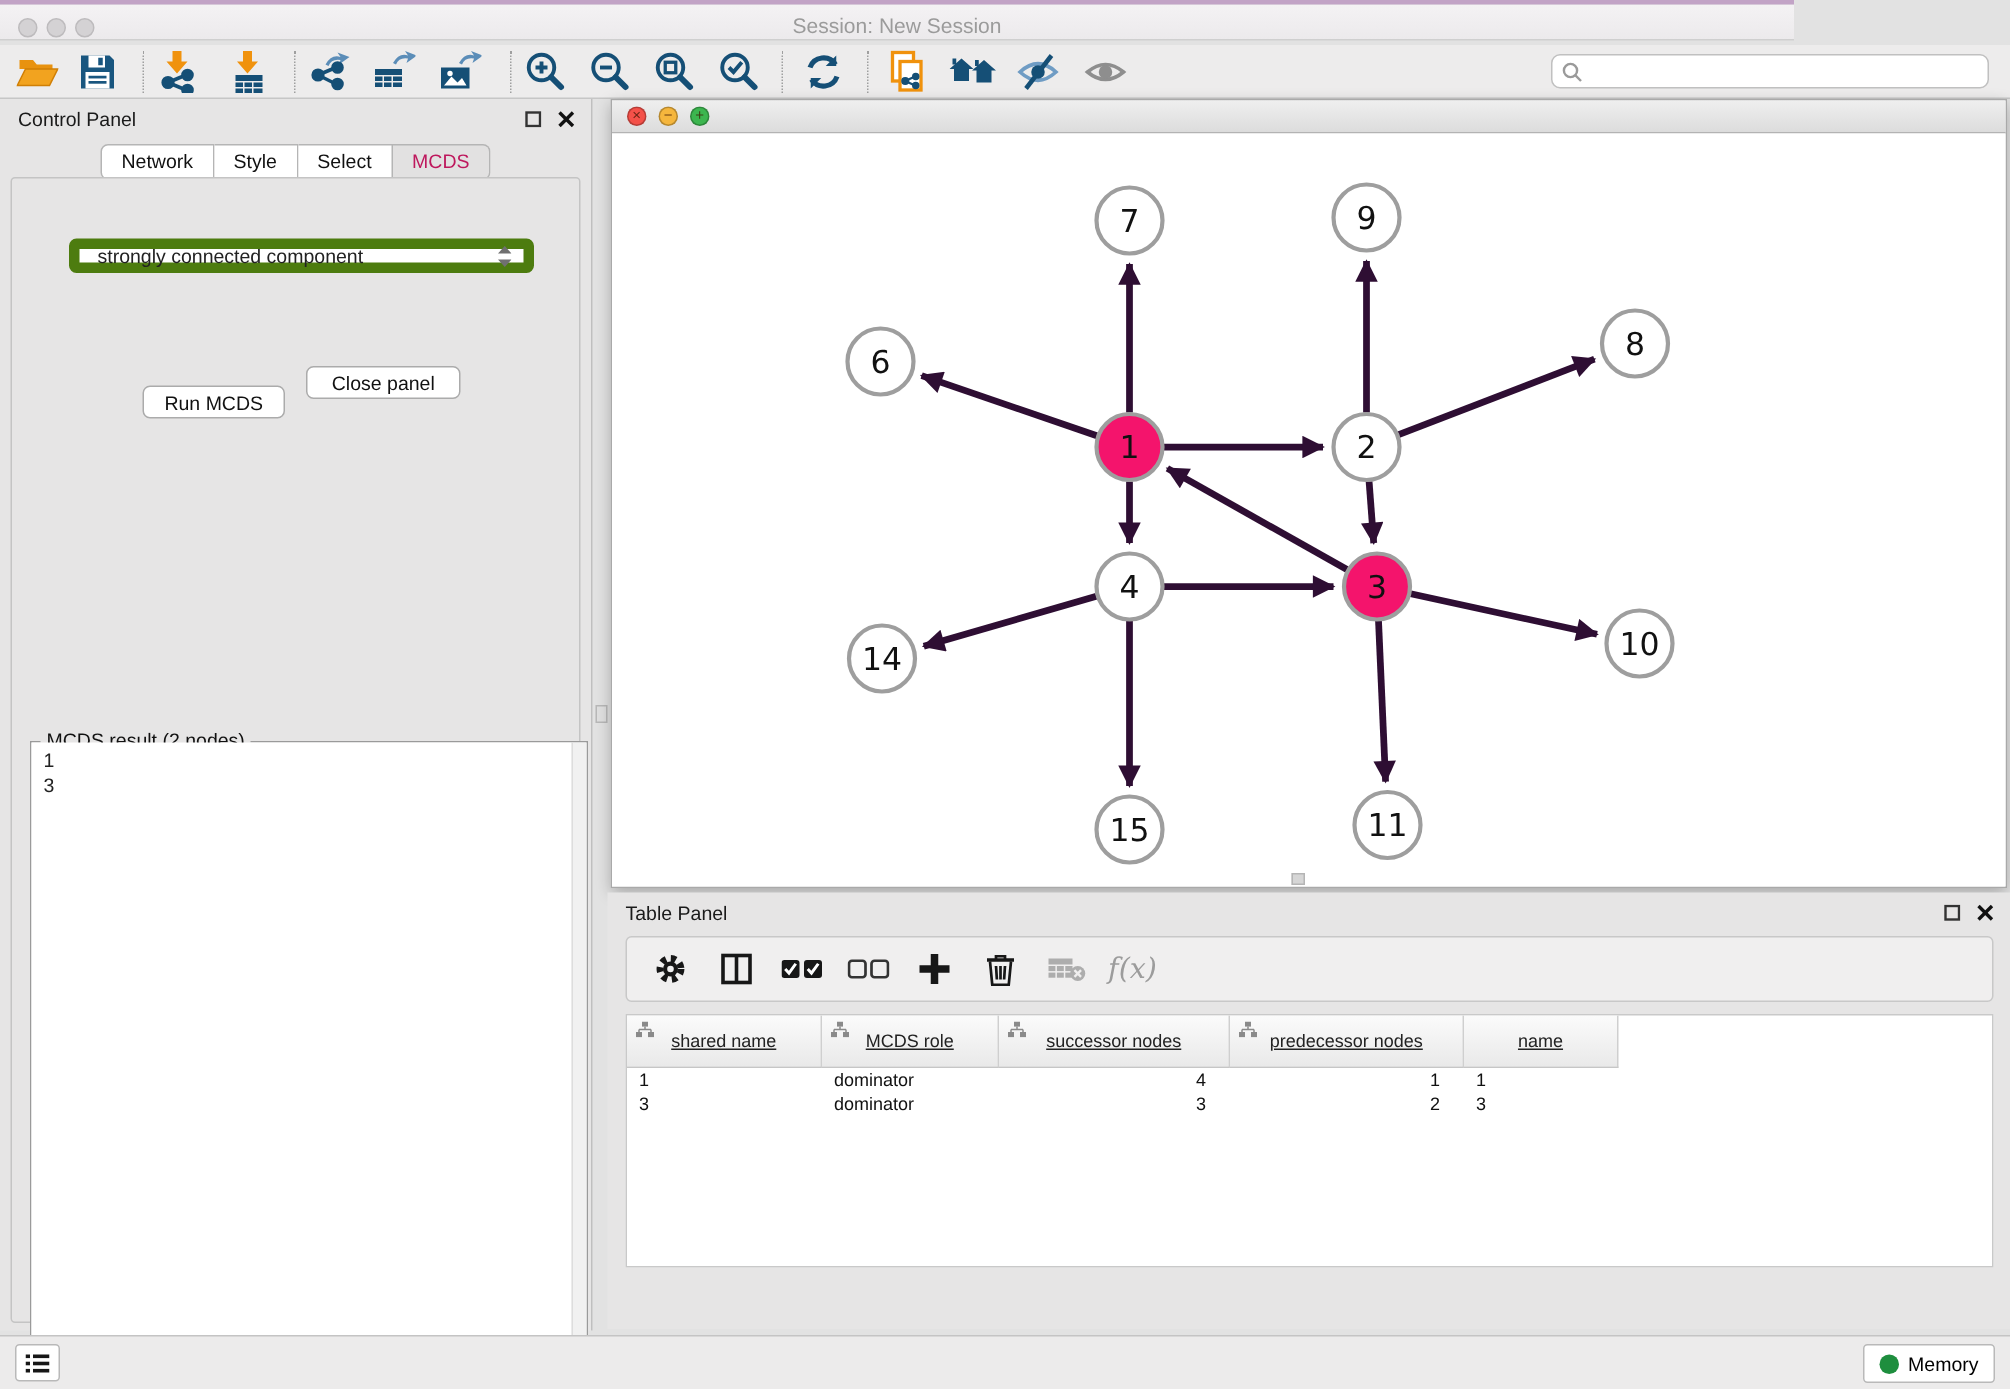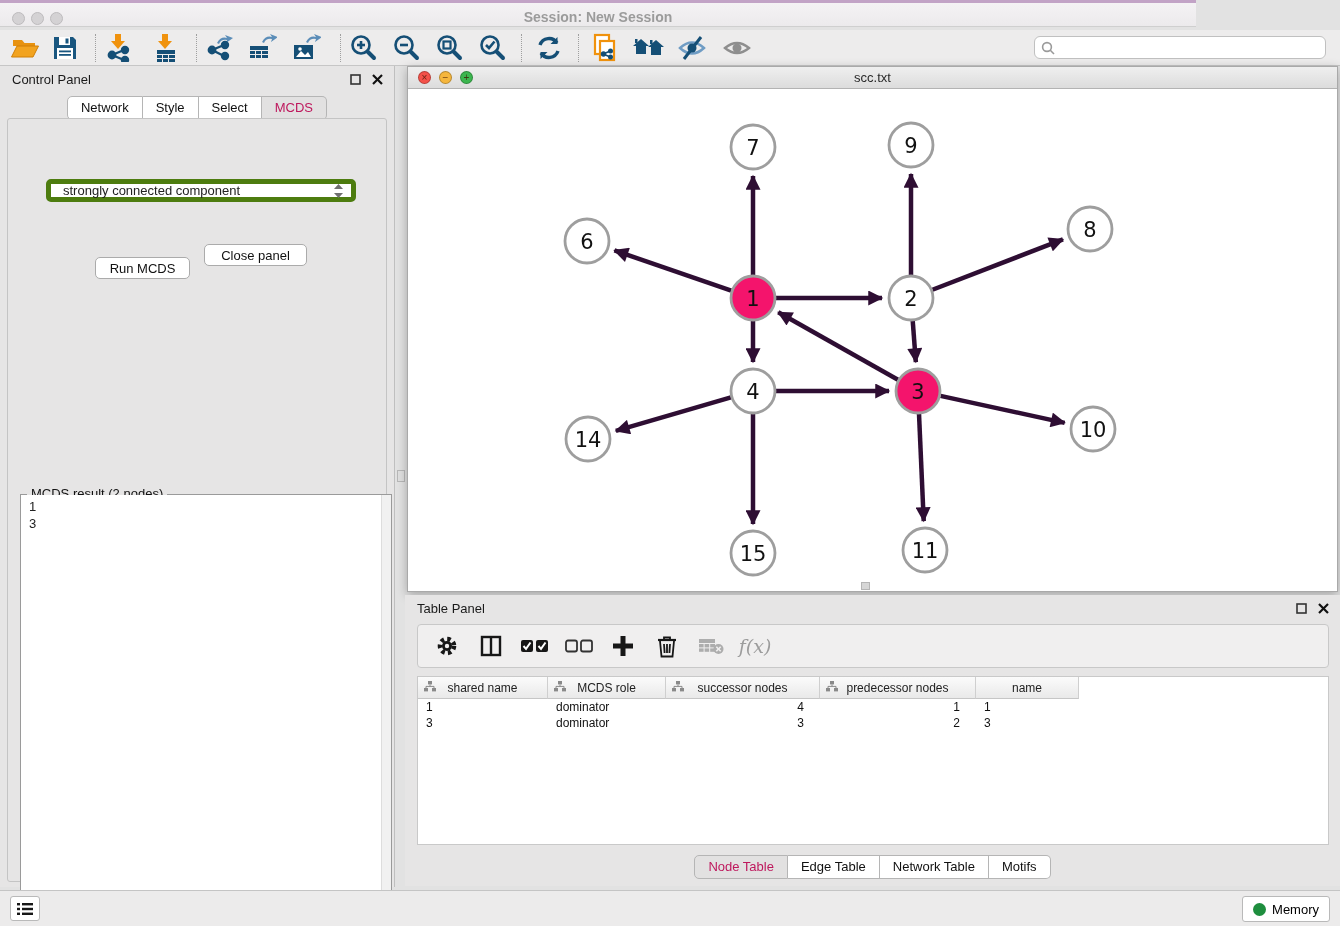--- a/index.html
+++ b/index.html
@@ -3,21 +3,21 @@
 <meta charset="utf-8">
 <style>
   * { margin:0; padding:0; box-sizing:border-box; }
   html,body { background:#D8D8D8; }
   .app { position:relative; width:1340px; height:926px; background:#E2E2E2; overflow:hidden;
          font-family:"Liberation Sans",sans-serif; color:#222; }
 
   
   .titlebar { position:absolute; left:0; top:0; width:1196px; height:27px;
               background:linear-gradient(#F4F2F4,#ECEAEC); border-top:3px solid #C2A3C6;
-              border-bottom:1px solid #CFCFCF;font-weight:bold; }
+              border-bottom:1px solid #CFCFCF; }
   .titlebar .title { position:absolute; left:0; right:0; top:6px; text-align:center;
                      font-size:14px; color:#9B9B9B; }
   .tl-dot { position:absolute; top:9px; width:13px; height:13px; border-radius:50%;
             background:#D4D2D4; border:1px solid #BDBBBD; }
 
   
   .toolbar { position:absolute; left:0; top:30px; width:1340px; height:36px;
              background:#EDECEC; border-bottom:1px solid #C6C6C6; }
   .tbtn { position:absolute; top:2px; width:34px; height:32px; background:none; border:none;
           display:flex; align-items:center; justify-content:center; cursor:pointer; }
@@ -36,22 +36,22 @@
   .tabrow { position:absolute; top:30px; left:0; right:0; display:flex; justify-content:center; }
   .tab { font-size:13px; padding:3px 13px 4px; background:#FFFFFF; border:1px solid #B5B5B5;
          border-left:none; color:#111; cursor:pointer; }
   .tab:first-child { border-left:1px solid #B5B5B5; border-radius:5px 0 0 5px; }
   .tab:last-child { border-radius:0 5px 5px 0; }
   .tab.selected { background:#E2E1E1; color:#be185d; }
   .cp-content { position:absolute; left:7px; top:52px; right:7px; bottom:5px;
                 border:1px solid #C4C4C4; border-radius:3px; background:#E6E5E5; }
   .opt-label { position:absolute; left:0; right:0; top:18px; text-align:center; font-size:13px; color:#111; }
   .criterion { position:absolute; left:38px; top:40px; width:310px; height:23px; background:#FFF;
-               border:5px solid #4d7c0f; border-radius:5px; display:flex; align-items:center;
-               padding:0 8px 0 12px; font-size:13px; cursor:pointer;margin-top:20px; }
+               border:7px solid #4d7c0f; border-radius:5px; display:flex; align-items:center;
+               padding:0 8px 0 12px; font-size:13px; cursor:pointer; }
   .criterion .cval { flex:1; }
   .btn { position:absolute; height:22px; background:#FFF; border:1px solid #ABABAB; border-radius:5px;
          font-size:13px; color:#111; cursor:pointer; font-family:"Liberation Sans",sans-serif; }
   .mcds-result { position:absolute; left:12px; top:375px; width:372px; height:476px;
                  border:1px solid #9A9A9A; background:#FFF; }
   .mcds-legend { position:absolute; left:6px; top:-9px; background:#E6E5E5; padding:0 4px;
                  font-size:13px; color:#111; }
   .mcds-text { position:absolute; left:0; top:0; right:10px; bottom:0; background:#FFF;
                font-family:"Liberation Sans",sans-serif; font-size:13px; line-height:17px;
                padding:3px 0 0 8px; white-space:pre; overflow:hidden; border:none; outline:none; resize:none; }
@@ -72,21 +72,21 @@
   
   .table-panel { position:absolute; left:405px; top:595px; width:935px; height:291px; background:#E6E5E5; }
   .tp-toolbar { position:absolute; left:12px; top:29px; width:912px; height:44px; background:#F0EFEF;
                 border:1px solid #C8C8C8; border-radius:4px; display:flex; align-items:center; gap:14px; padding-left:14px; }
   .tp-btn { width:30px; height:30px; border:none; background:none; display:flex; align-items:center;
             justify-content:center; cursor:pointer; }
   .tp-btn.disabled { cursor:default; }
   .fx { font-family:"DejaVu Serif",serif; font-style:italic; font-size:19px; color:#9C9C9C; }
   .dtable { position:absolute; left:12px; top:81px; width:912px; height:169px; background:#FFF;
             border:1px solid #C9C9C9; overflow:hidden; }
-  .thead { display:flex; height:22px; }
+  .thead { display:flex; height:35px;text-decoration:underline; }
   .th { display:flex; align-items:center; justify-content:center; gap:6px; font-size:12px; color:#222;
         background:linear-gradient(#FBFBFB,#E9E9E9); border-right:1px solid #CFCFCF; border-bottom:1px solid #C6C6C6;
         cursor:pointer; position:relative; }
   .th .thicon { position:absolute; left:6px; top:4px; }
   .trow { display:flex; height:16px; font-size:12px; color:#111; }
   .td { padding:1px 6px 0 8px; overflow:hidden; white-space:nowrap; }
   .td.right { text-align:right; padding-right:16px; }
   .tp-tabs { position:absolute; left:0; right:0; bottom:7px; display:flex; justify-content:center; }
 
   
@@ -322,21 +322,20 @@
     </div>
   </div>
 
   <div class="vsplit-handle"></div>
 
   <div class="netwin">
     <div class="netwin-titlebar">
       <span class="light" style="left:10px; background:#F45149;">×</span>
       <span class="light" style="left:31px; background:#F5B63D;">−</span>
       <span class="light" style="left:52px; background:#3CB64F;">+</span>
-      <div class="netwin-title">scc.txt</div>
     </div>
     <div class="netcanvas">
       <svg id="graph-svg" width="929" height="502" viewBox="0 0 929 502">
         <defs>
           <marker id="arrow" viewBox="0 0 12 12" refX="11" refY="6" markerWidth="17" markerHeight="15" orient="auto" markerUnits="userSpaceOnUse">
             <path d="M0,0 L12,6 L0,12 Z" fill="#2E0E33"></path>
           </marker>
         </defs>
         <g id="graph-edges">
             <line x1="345" y1="186" x2="345" y2="87" stroke="#2E0E33" stroke-width="4.5" marker-end="url(#arrow)"></line>
@@ -548,26 +547,20 @@
           <div class="trow">
             <div class="td" style="width: 130px;">3</div>
             <div class="td" style="width: 118px;">dominator</div>
             <div class="td right" style="width: 154px;">3</div>
             <div class="td right" style="width: 156px;">2</div>
             <div class="td" style="width: 103px;">3</div>
           </div>
         </div>
     </div>
 
-    <div class="tp-tabs" id="table-tabs">
-        <span class="tab selected">Node Table</span>
-        <span class="tab">Edge Table</span>
-        <span class="tab">Network Table</span>
-        <span class="tab">Motifs</span>
-      </div>
   </div>
 
   <div class="statusbar">
     <button class="sb-left">
       <svg width="16" height="14" viewBox="0 0 16 14">
         <g fill="#171717">
           <rect x="0" y="1" width="3" height="2.4"></rect>
             <rect x="5" y="1" width="11" height="2.4"></rect>
           <rect x="0" y="5.8" width="3" height="2.4"></rect>
             <rect x="5" y="5.8" width="11" height="2.4"></rect>

